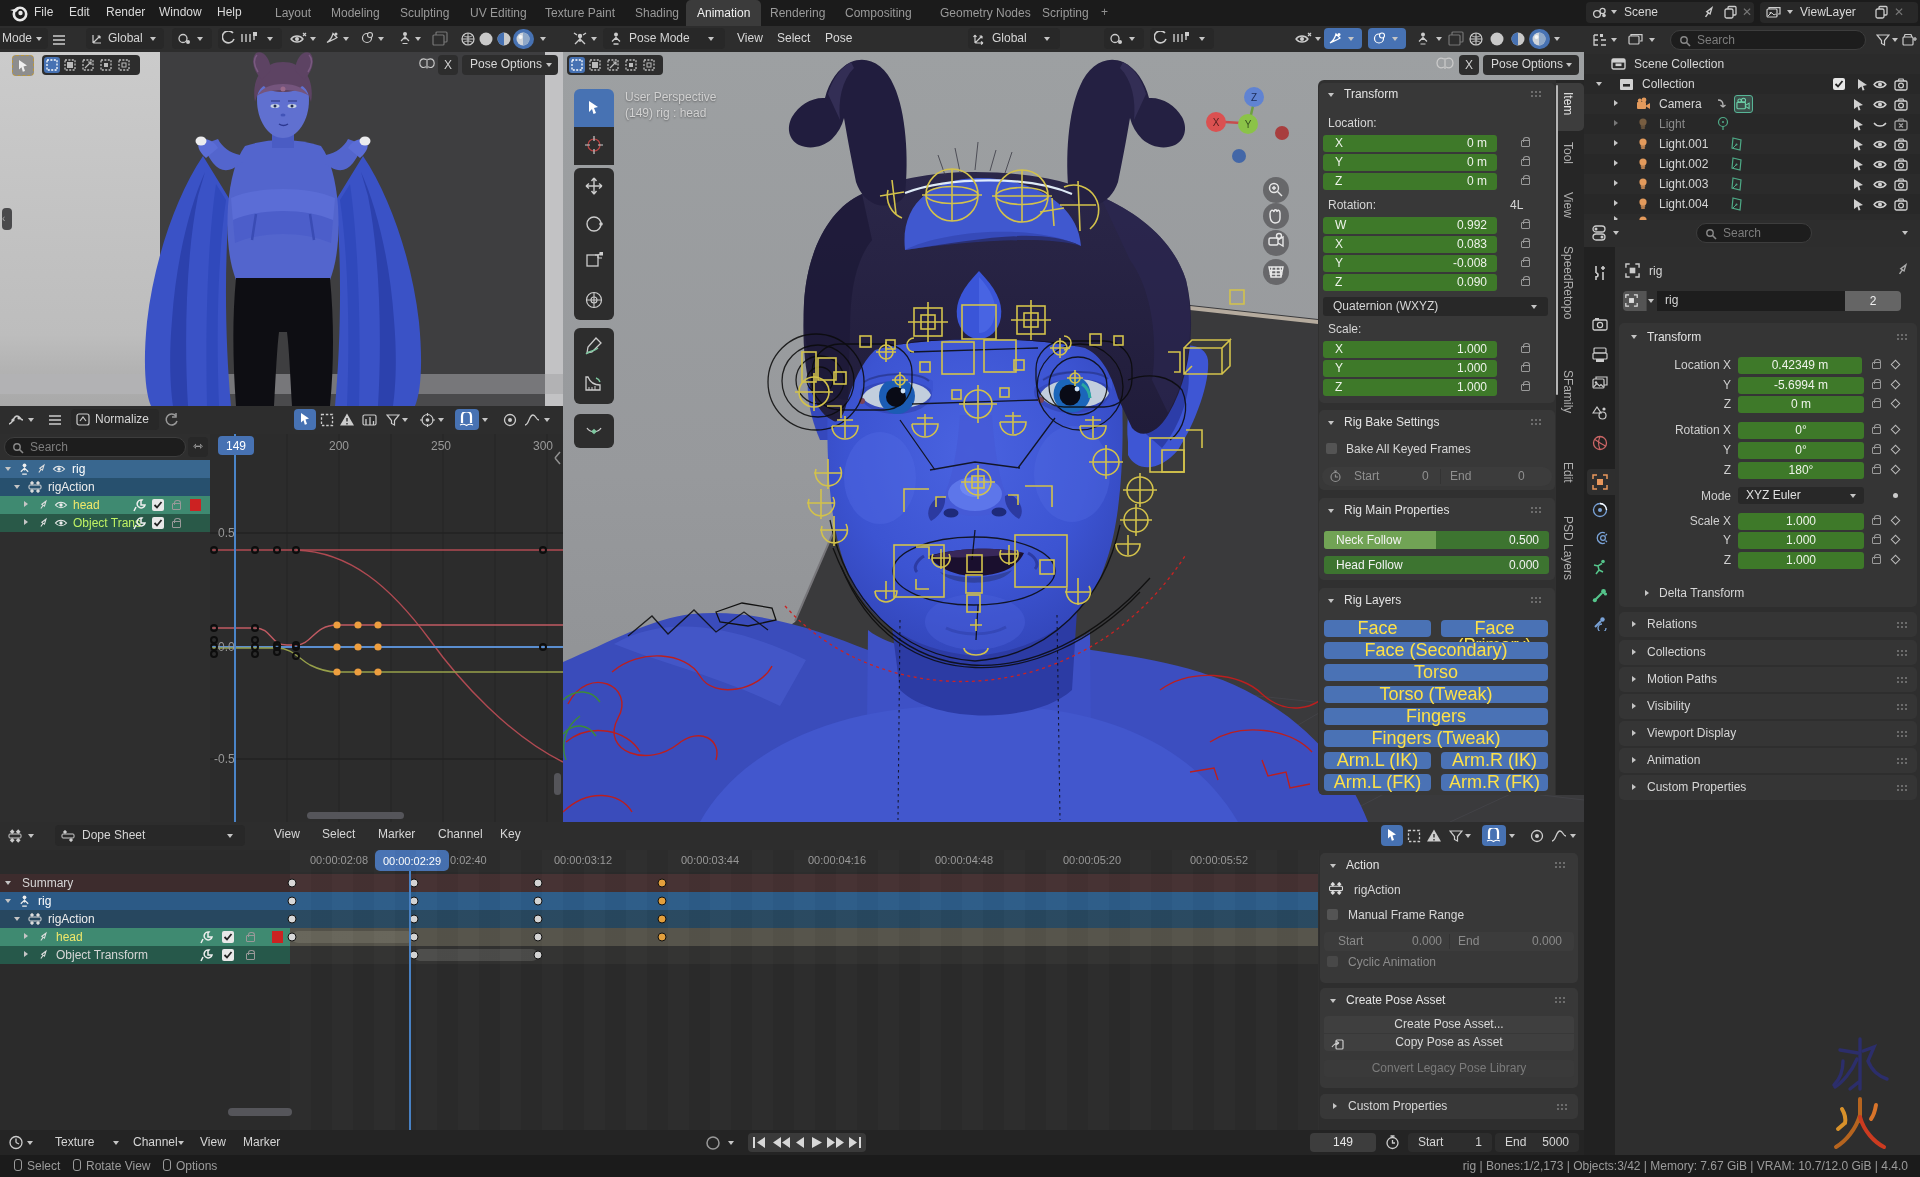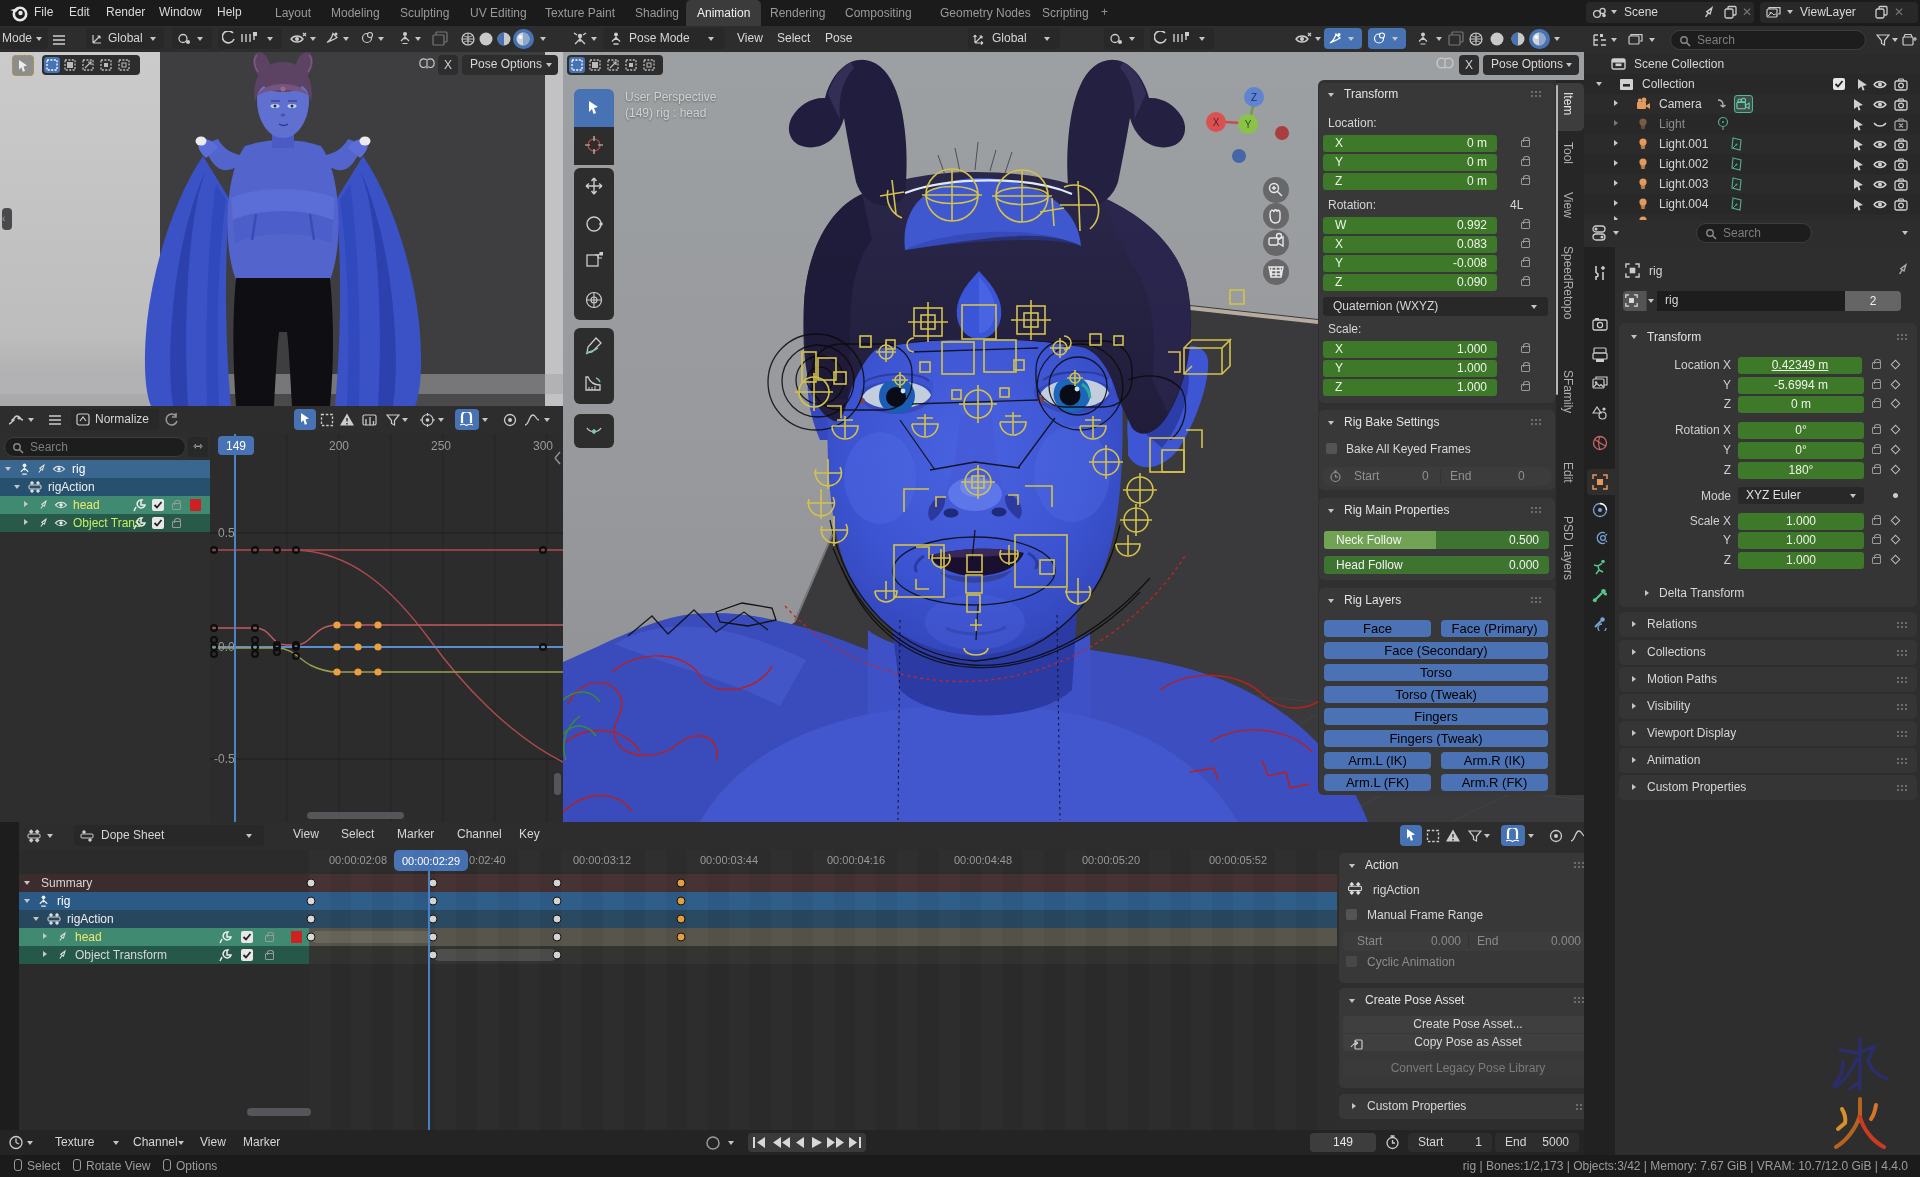--- a/index.html
+++ b/index.html
@@ -9,21 +9,21 @@
 #topbar{position:absolute;left:0;top:0;width:1920px;height:26px;background:#1b1b1b;color:#d9d9d9;font-size:12px;}
 #topbar .menu{position:absolute;top:5px;color:#dadada;}
 #topbar .tab{position:absolute;top:0;height:26px;line-height:26px;padding:0 11px;color:#9a9a9a;border-radius:5px 5px 0 0;}
 #topbar .tab.active{background:#3b3b3b;color:#f0f0f0;}
 .hdr{background:#2d2d2d;}
 .widget{background:#282828;border-radius:4px;color:#d5d5d5;}
 .caretr{display:inline-block;width:0;height:0;border-top:3.5px solid transparent;border-bottom:3.5px solid transparent;border-left:4px solid #c5c5c5;vertical-align:middle;}
 .caretd{display:inline-block;width:0;height:0;border-left:3.5px solid transparent;border-right:3.5px solid transparent;border-top:4px solid #c5c5c5;vertical-align:middle;}
 
 .gf{position:absolute;background:#3e7929;border-radius:3px;color:#eef3ea;font-size:12px;height:17px;line-height:17px;}
-.bluebtn{position:absolute;background:#4a72b5;border-radius:4px;color:#000000;font-size:13px;text-align:center;height:17px;line-height:17px;}
+.bluebtn{position:absolute;background:#4a72b5;border-radius:4px;color:#fde047;font-size:18px;text-align:center;height:17px;line-height:17px;}
 .greybtn{position:absolute;background:#3f3f3f;border-radius:3px;color:#d8d8d8;font-size:12px;text-align:center;height:17px;line-height:17px;}
 .panelhdr{color:#e2e2e2;font-size:12px;}
 .lock{display:inline-block;width:9px;height:7px;border:1px solid #999;border-radius:1px;position:absolute;}
 .lock:before{content:"";position:absolute;left:1px;top:-4px;width:5px;height:4px;border:1px solid #999;border-bottom:none;border-radius:3px 3px 0 0;}
 .diam{display:inline-block;width:7px;height:7px;border:1px solid #bbb;transform:rotate(45deg);}
 .chk{display:inline-block;width:11px;height:11px;background:#545454;border-radius:2px;}
 .dots4{position:absolute;width:14px;height:7px;opacity:.55;background:radial-gradient(circle 1px at 2px 2px,#999 1px,transparent 1.2px),radial-gradient(circle 1px at 6px 2px,#999 1px,transparent 1.2px),radial-gradient(circle 1px at 10px 2px,#999 1px,transparent 1.2px),radial-gradient(circle 1px at 2px 6px,#999 1px,transparent 1.2px),radial-gradient(circle 1px at 6px 6px,#999 1px,transparent 1.2px),radial-gradient(circle 1px at 10px 6px,#999 1px,transparent 1.2px);}
 </style></head>
 <body>
 <div id="stage">
@@ -1101,21 +1101,21 @@
     <text x="333" y="16" font-size="12" fill="#9a9a9a" text-anchor="middle" font-family="Liberation Sans">300</text>
     <text x="8" y="103" font-size="12" fill="#989898" font-family="Liberation Sans">0.5</text>
     <text x="8" y="217" font-size="12" fill="#989898" font-family="Liberation Sans">0.0</text>
     <text x="4" y="329" font-size="12" fill="#989898" font-family="Liberation Sans">-0.5</text>
     <rect x="97" y="378" width="97" height="7" rx="3.5" fill="#55555a"></rect>
     <rect x="344" y="339" width="7" height="22" rx="3.5" fill="#55555a"></rect>
     <path d="M345 24 l5 -6 M345 24 l5 6" stroke="#909090" stroke-width="1.5" fill="none"></path>
   </svg>
 </div>
 
-<div class="abs" style="left:0;top:822px;width:1584px;height:308px;background:#2b2b2b;font-size:12px;color:#d6d6d6;overflow:hidden;margin-left:19px;">
+<div class="abs" style="left:0;top:822px;width:1584px;height:308px;background:#2b2b2b;font-size:12px;color:#d6d6d6;overflow:hidden;">
   <div class="hdr abs" style="left:0;top:0;width:1584px;height:28px;">
     <svg class="abs" style="left:8px;top:7px" width="16" height="14" viewBox="0 0 16 14">
           <rect x="1" y="5" width="12" height="4" rx="1" fill="none" stroke="#ccc" stroke-width="1"></rect>
           <rect x="2.5" y="1" width="3.4" height="3.4" transform="rotate(45 4.2 2.7)" fill="#ccc"></rect>
           <rect x="8.5" y="1" width="3.4" height="3.4" transform="rotate(45 10.2 2.7)" fill="#ccc"></rect>
           <rect x="2.5" y="9.6" width="3.4" height="3.4" transform="rotate(45 4.2 11.3)" fill="#ccc"></rect>
           <rect x="8.5" y="9.6" width="3.4" height="3.4" transform="rotate(45 10.2 11.3)" fill="#ccc"></rect>
         </svg>
     <span class="caretd abs" style="left:28px;top:12px"></span>
     <div class="widget abs" style="left:55px;top:3px;width:190px;height:21px;">
@@ -1722,21 +1722,21 @@
     <div class="abs" style="left:0;top:111px;width:116px;text-align:right;color:#cfcfcf;">Location X</div>
     <div class="abs" style="left:0;top:131px;width:116px;text-align:right;color:#cfcfcf;">Y</div>
     <div class="abs" style="left:0;top:150px;width:116px;text-align:right;color:#cfcfcf;">Z</div>
     <div class="abs" style="left:0;top:176px;width:116px;text-align:right;color:#cfcfcf;">Rotation X</div>
     <div class="abs" style="left:0;top:196px;width:116px;text-align:right;color:#cfcfcf;">Y</div>
     <div class="abs" style="left:0;top:216px;width:116px;text-align:right;color:#cfcfcf;">Z</div>
     <div class="abs" style="left:0;top:242px;width:116px;text-align:right;color:#cfcfcf;">Mode</div>
     <div class="abs" style="left:0;top:267px;width:116px;text-align:right;color:#cfcfcf;">Scale X</div>
     <div class="abs" style="left:0;top:286px;width:116px;text-align:right;color:#cfcfcf;">Y</div>
     <div class="abs" style="left:0;top:306px;width:116px;text-align:right;color:#cfcfcf;">Z</div>
-    <div class="gf" style="left:123px;top:110px;width:124px;text-align:center;text-decoration:underline;">0.42349 m</div>
+    <div class="gf" style="left:123px;top:110px;width:124px;text-align:center;">0.42349 m</div>
     <div class="gf" style="left:123px;top:130px;width:126px;text-align:center;">-5.6994 m</div>
     <div class="gf" style="left:123px;top:149px;width:126px;text-align:center;">0 m</div>
     <div class="gf" style="left:123px;top:175px;width:126px;text-align:center;">0°</div>
     <div class="gf" style="left:123px;top:195px;width:126px;text-align:center;">0°</div>
     <div class="gf" style="left:123px;top:215px;width:126px;text-align:center;">180°</div>
     <div class="abs" style="left:123px;top:240px;width:126px;height:17px;background:#282828;border-radius:3px;color:#e0e0e0;">
           <span style="position:absolute;left:8px;top:1px;">XYZ Euler</span>
           <span class="caretd abs" style="left:112px;top:7px"></span>
         </div>
     <div class="abs" style="left:278px;top:246px;width:5px;height:5px;background:#ccc;border-radius:50%;"></div>

